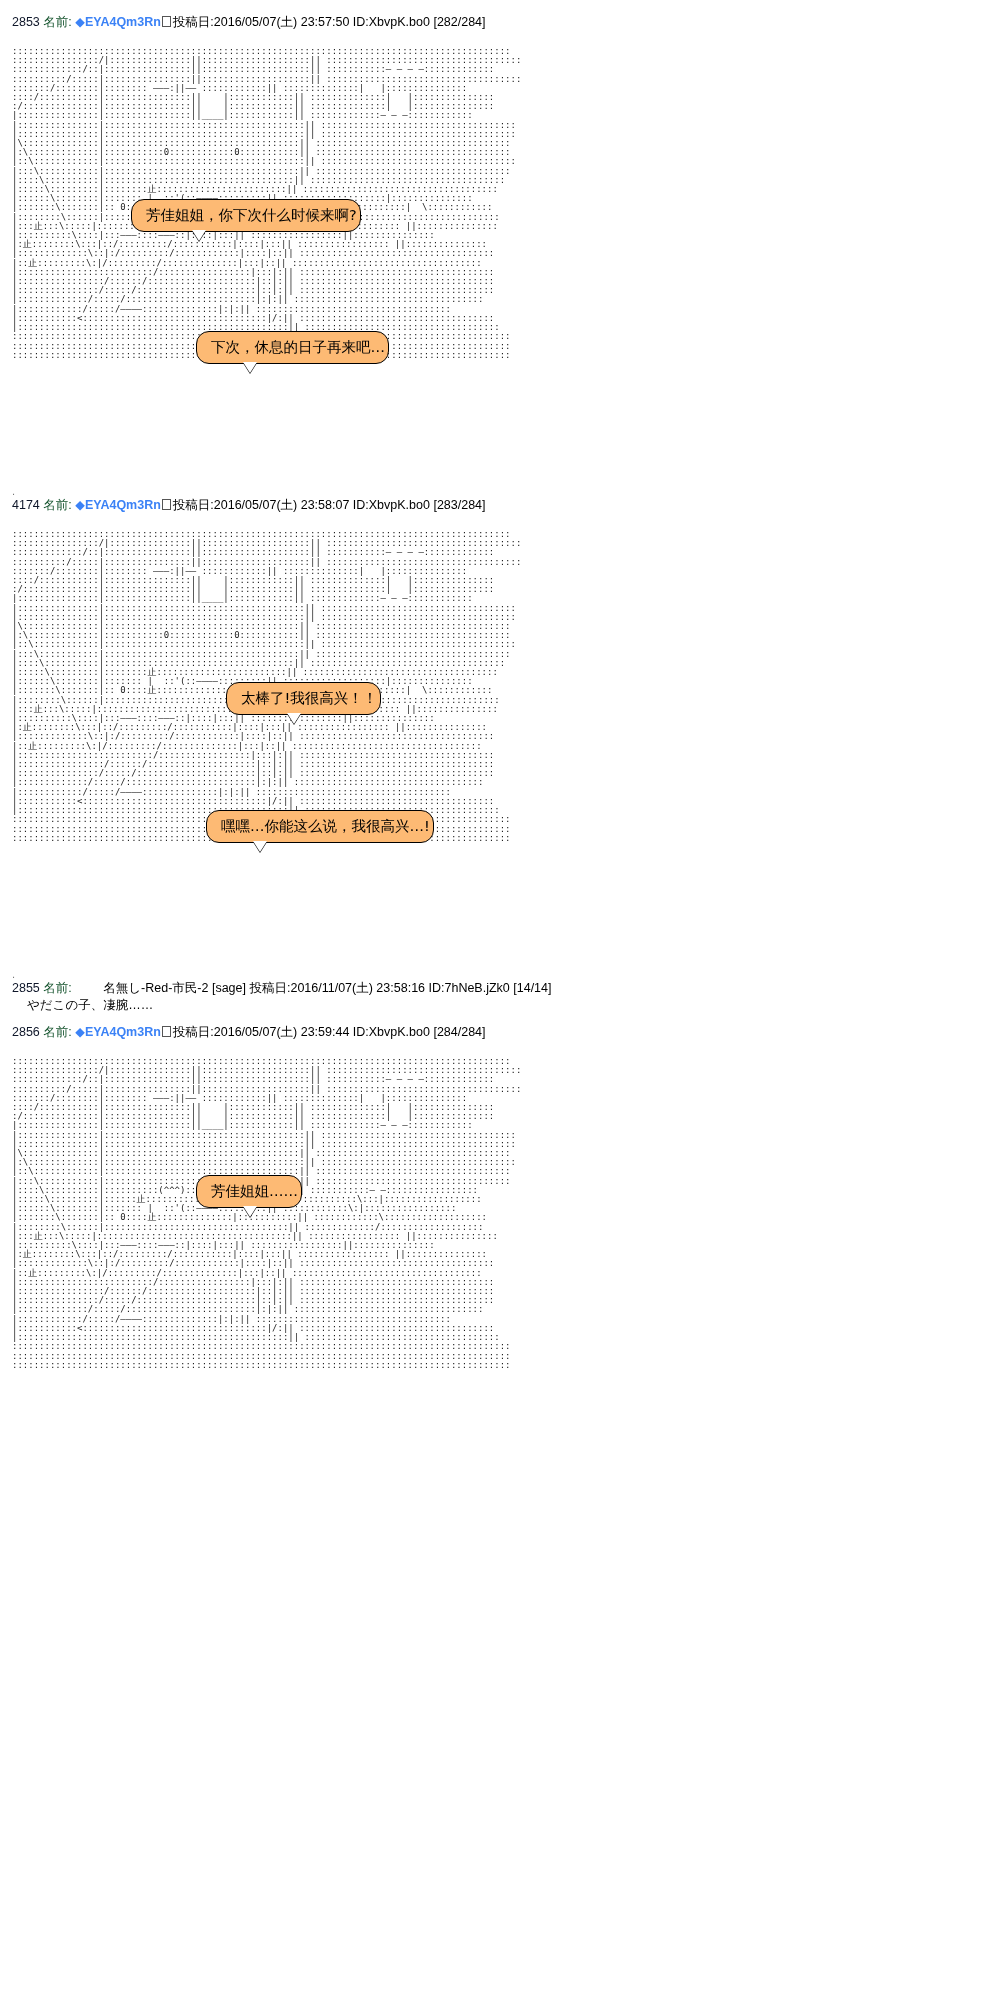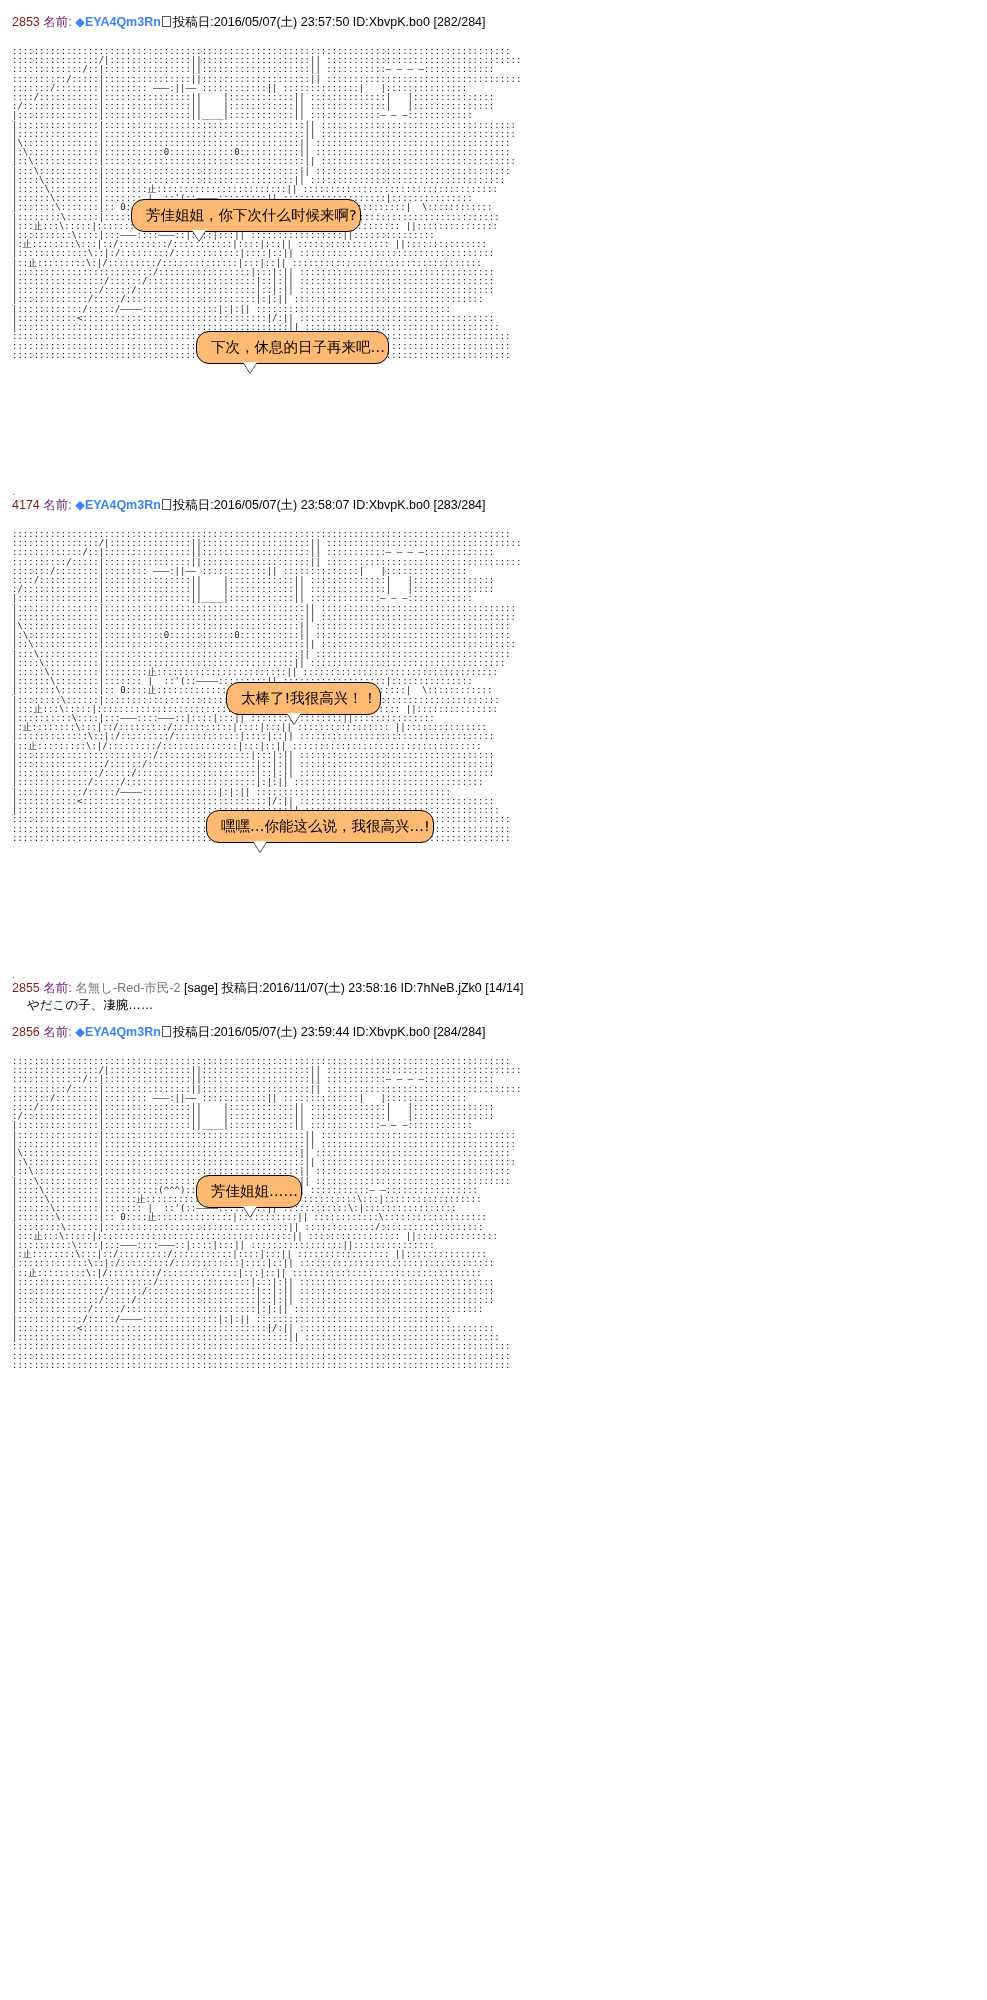--- a/index.html
+++ b/index.html
@@ -12,24 +12,24 @@
   .page{width:987px;position:relative;padding-top:14px;box-sizing:border-box;}
 
   
   .post-head{
     font-size:12.5px;
     line-height:17px;
     padding-left:12px;
     white-space:nowrap;
     color:#000;
   }
-  .post-no{color:#7f1d1d;}
-  .label{color:#701a75;}
+  .post-no{color:#0f172a;}
+  .label{color:#14532d;}
   .trip{color:#3b82f6;font-weight:bold;}
-  .name-red{color:#737373;}
+  .name-red{color:#000000;margin-left:28px;}
   .meta{color:#000000;margin-top:47px;}
   .small-sq{
     display:inline-block;
     width:7px;height:9px;
     border:1px solid #555;
     margin:0 2px -1px 1px;
     vertical-align:baseline;
   }
   .post-body{
     font-size:12.5px;

